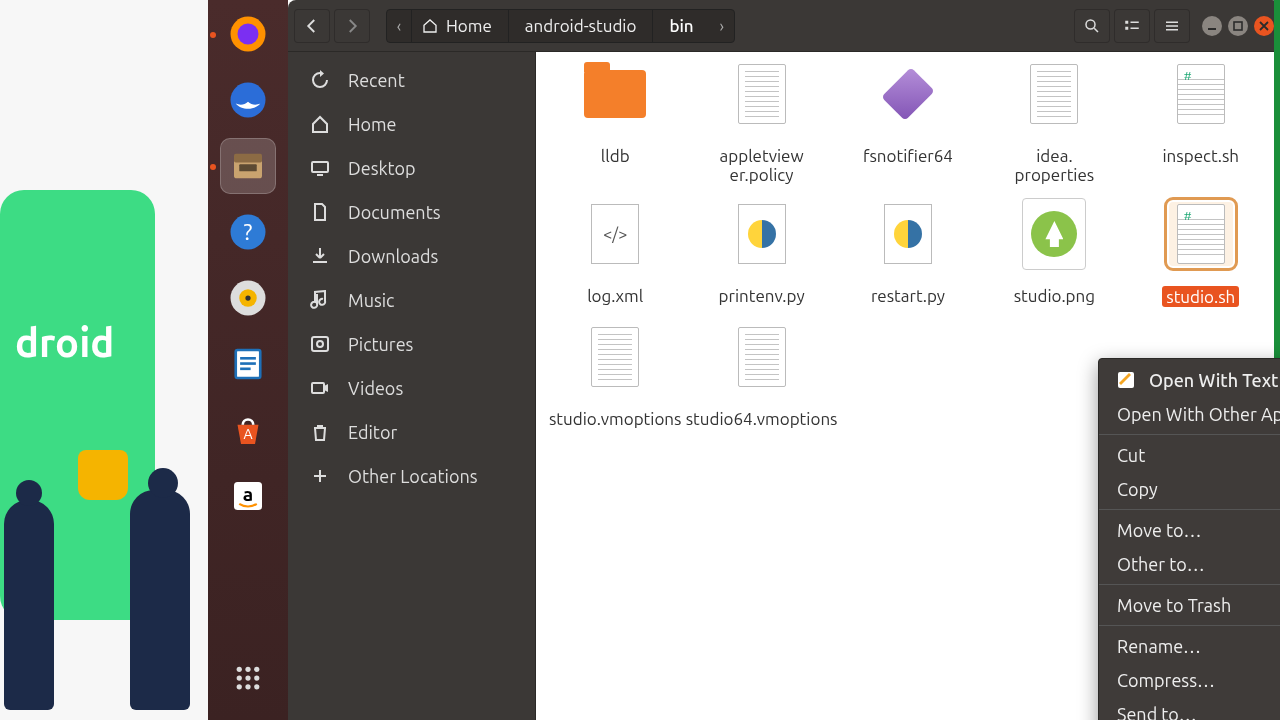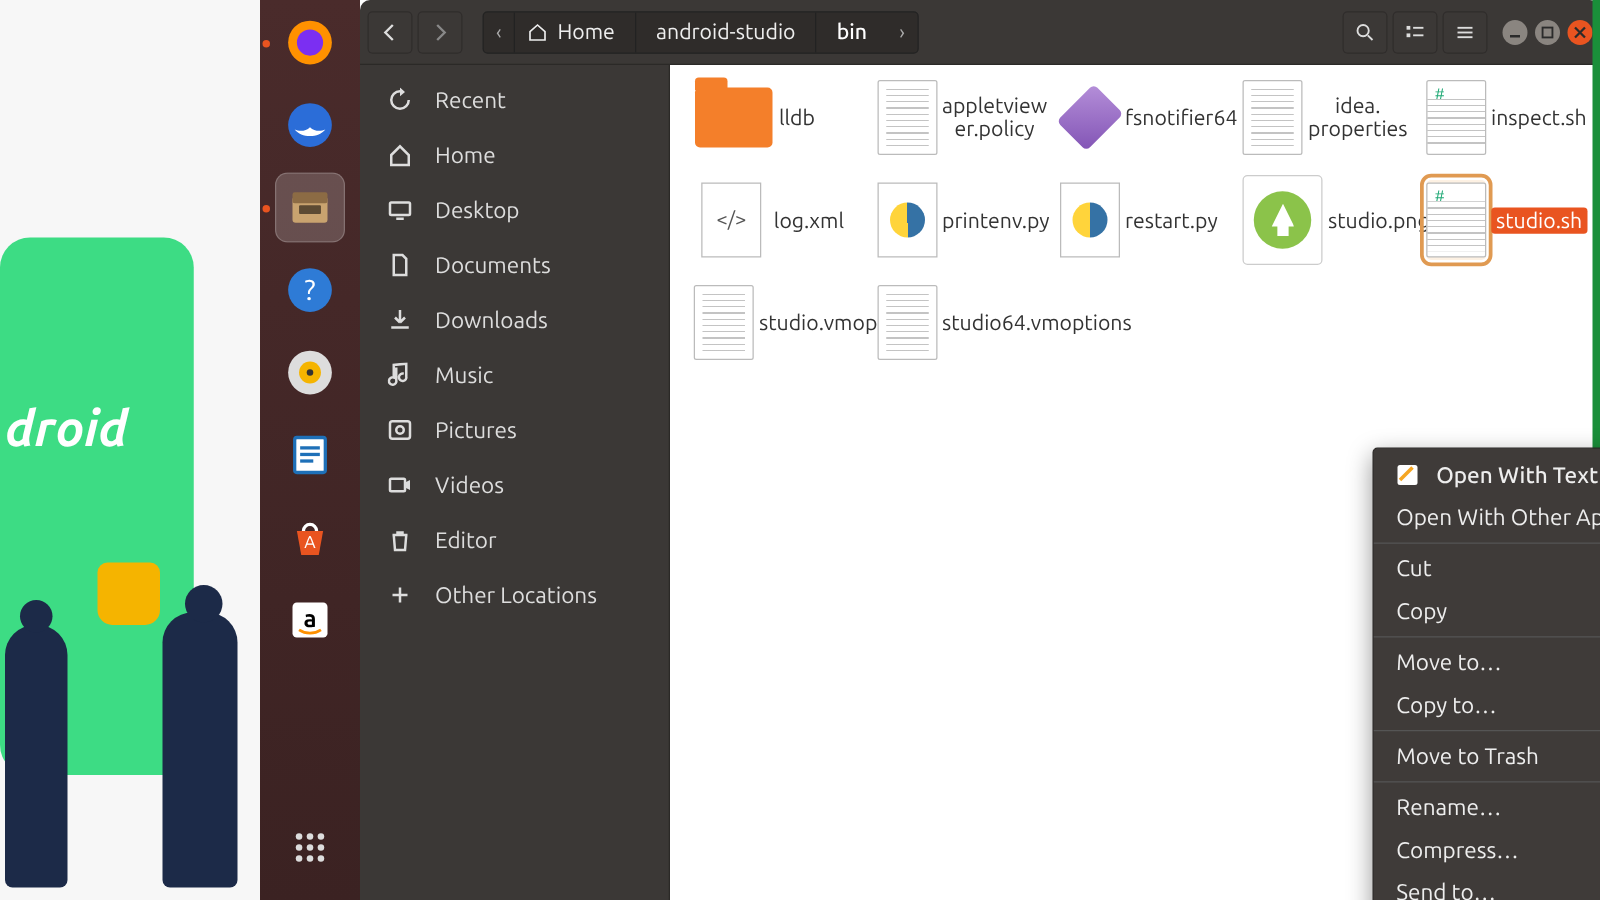--- a/index.html
+++ b/index.html
@@ -8,21 +8,21 @@
   
   .bg-illustration {
     position: absolute; left: 0; top: 0; width: 210px; height: 720px;
     background: #f7f7f7;
   }
   .bg-green {
     position: absolute; left: 0; top: 190px; width: 155px; height: 430px;
     background: #3ddc84; border-radius: 24px;
   }
   .bg-text {
-    position: absolute; left: 4px; top: 320px; color: #fff; font-size: 40px; font-weight: 600; font-style: italic;
+    position: absolute; left: 15px; top: 320px; color: #fff; font-size: 40px; font-weight: 600;
   }
   .bg-cyl { position:absolute; left:78px; top:450px; width:50px; height:50px; background:#f5b400; border-radius:8px 8px 12px 12px;}
   .bg-p1 { position:absolute; left:4px; top:500px; width:50px; height:210px; background:#1c2a48; border-radius:24px 24px 6px 6px;}
   .bg-p2 { position:absolute; left:130px; top:490px; width:60px; height:220px; background:#1c2a48; border-radius:24px 24px 6px 6px;}
   .bg-p1h{position:absolute; left:16px; top:480px; width:26px;height:26px;background:#1c2a48;border-radius:50%;}
   .bg-p2h{position:absolute; left:148px; top:468px; width:30px;height:30px;background:#1c2a48;border-radius:50%;}
 
   
   .dock {
     position: absolute; left: 208px; top: 0; width: 80px; height: 720px;
@@ -88,21 +88,21 @@
   .sb-item svg{width:20px;height:20px;fill:#ddd;flex:0 0 20px;}
   .sb-item .eject{margin-left:auto; width:26px;height:26px;border-radius:50%;background:#5a5552;display:flex;align-items:center;justify-content:center;}
   .sb-item .eject svg{width:12px;height:12px;fill:#ddd;}
 
   
   .files {
     flex:1; background:#fff; position:relative; padding: 10px 6px;
   }
   .grid{display:grid; grid-template-columns: repeat(5, 1fr); justify-items:center; row-gap:18px;}
   .file{
-    width:120px; display:flex; flex-direction:row; align-items:center; gap:4px; text-align:center;
+    width:120px; display:flex; flex-direction:column; align-items:center; gap:20px; text-align:center;
     font-size:17px; color:#333;
   }
   .file .thumb{width:64px;height:64px;display:flex;align-items:center;justify-content:center;}
   .file.selected .thumb{outline:3px solid #e09a52; outline-offset:2px; border-radius:4px; background:#fdf1e3;}
   .file.selected .lbl{background:#e95420;color:#fff;border-radius:3px;padding:1px 4px;}
   .folder-ic{width:62px;height:48px;background:#f47f2a;border-radius:4px;position:relative;}
   .folder-ic:before{content:"";position:absolute;top:-8px;left:0;width:26px;height:10px;background:#f47f2a;border-radius:3px 3px 0 0;}
   .doc-ic{width:48px;height:60px;background:#fff;border:1px solid #bbb;border-radius:2px;padding:6px;}
   .doc-lines{height:100%;background:repeating-linear-gradient(#888 0,#888 1px,transparent 1px,transparent 5px);opacity:.5;}
   .sh-ic{width:48px;height:60px;background:#fff;border:1px solid #bbb;border-radius:2px;position:relative;}
@@ -460,21 +460,21 @@
             <span>Cut</span>
           </div>
           <div class="cm-item">
             <span>Copy</span>
           </div>
           <div class="cm-sep"></div>
           <div class="cm-item">
             <span>Move to…</span>
           </div>
           <div class="cm-item">
-            <span>Copy to…</span>
+            <span>Other to…</span>
           </div>
           <div class="cm-sep"></div>
           <div class="cm-item">
             <span>Move to Trash</span>
           </div>
           <div class="cm-sep"></div>
           <div class="cm-item">
             <span>Rename…</span>
           </div>
           <div class="cm-item">

